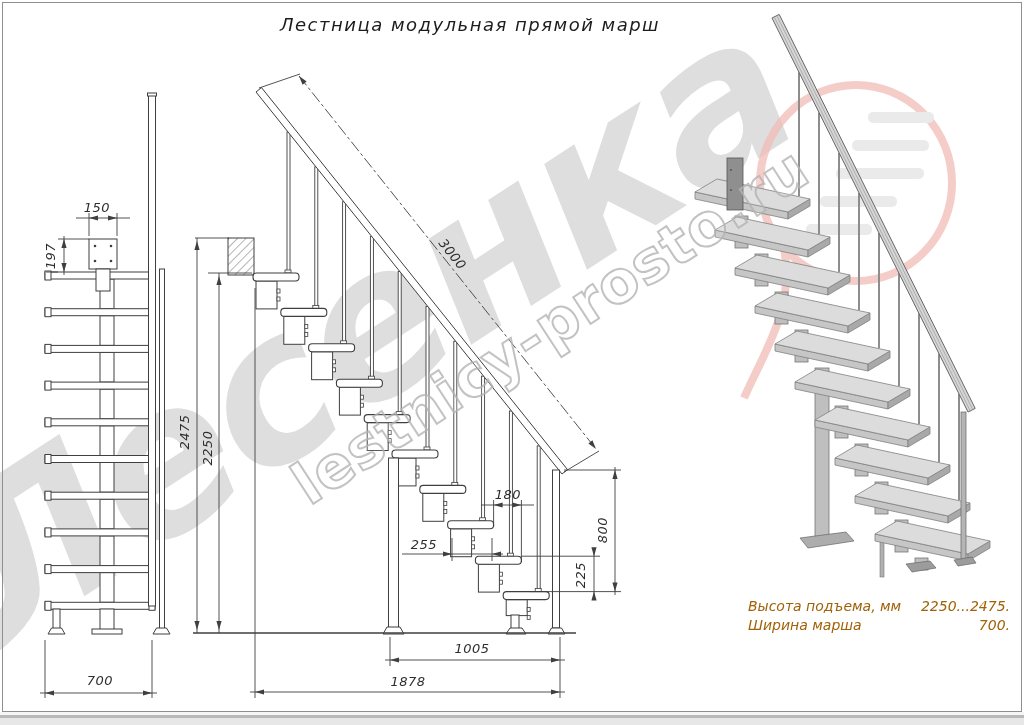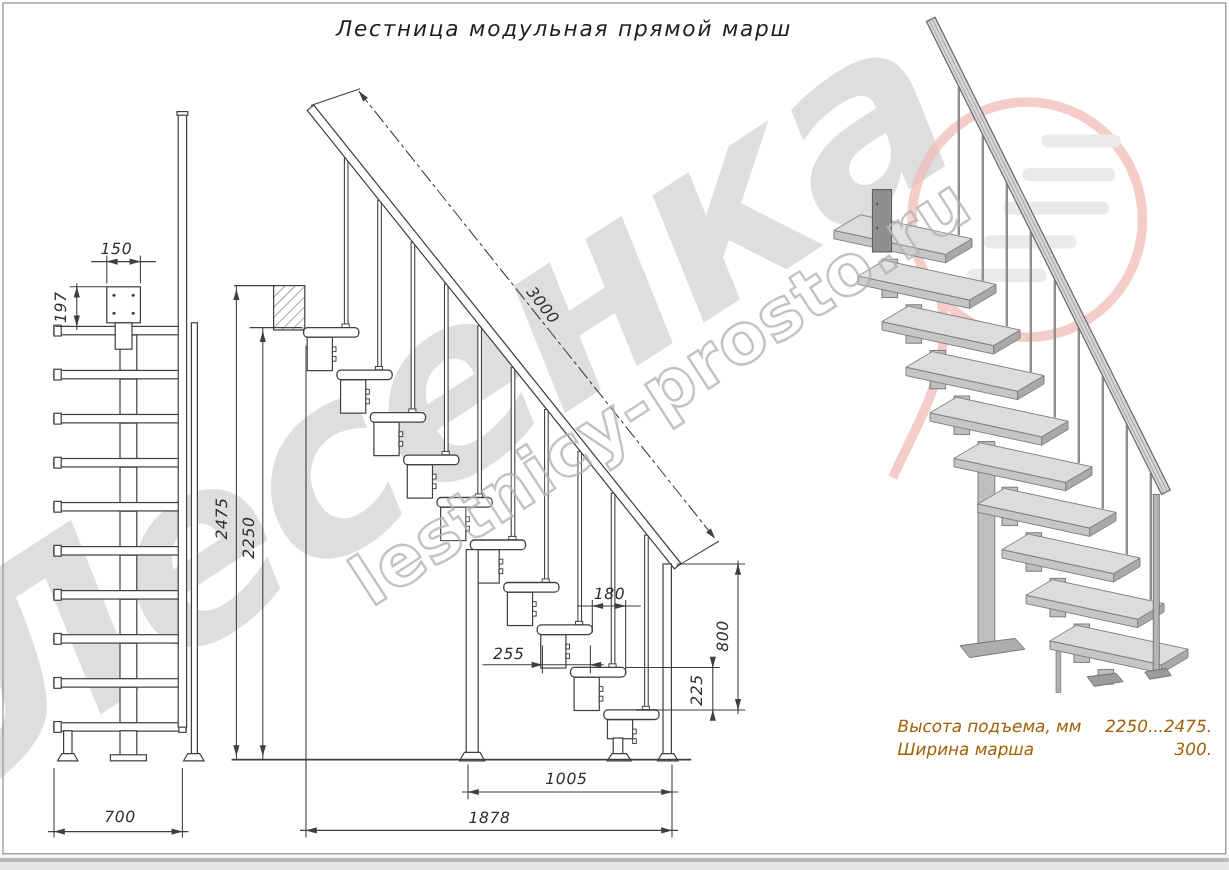--- a/index.html
+++ b/index.html
@@ -336,19 +336,19 @@
 
   <div class="title">Лестница модульная прямой марш</div>
 
   <div class="spec-table">
     <div class="spec-row">
         <span class="lbl">Высота подъема, мм</span>
         <span class="val">2250...2475.</span>
       </div>
     <div class="spec-row">
         <span class="lbl">Ширина марша</span>
-        <span class="val">300.</span>
+        <span class="val">700.</span>
       </div>
   </div>
 
   <div class="bottom-strip"></div>
   <div class="frame"></div>
 </div>
 
 </body></html>

